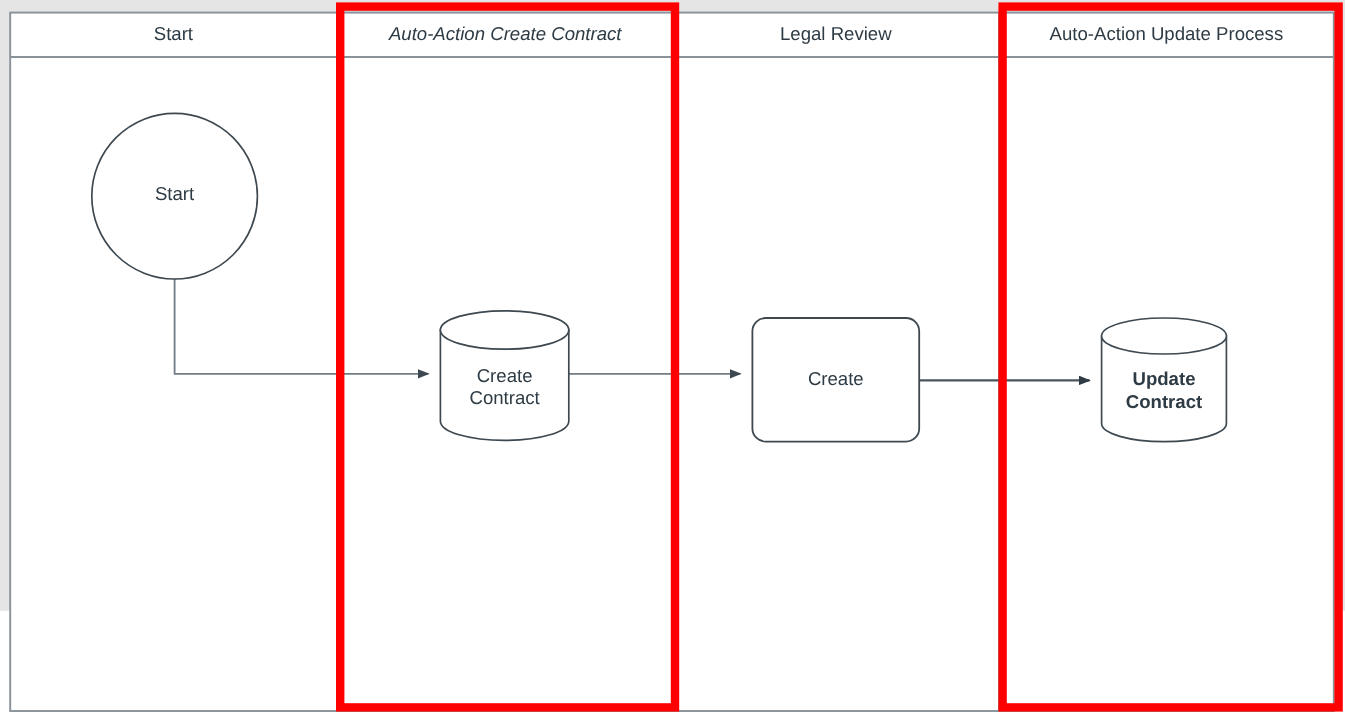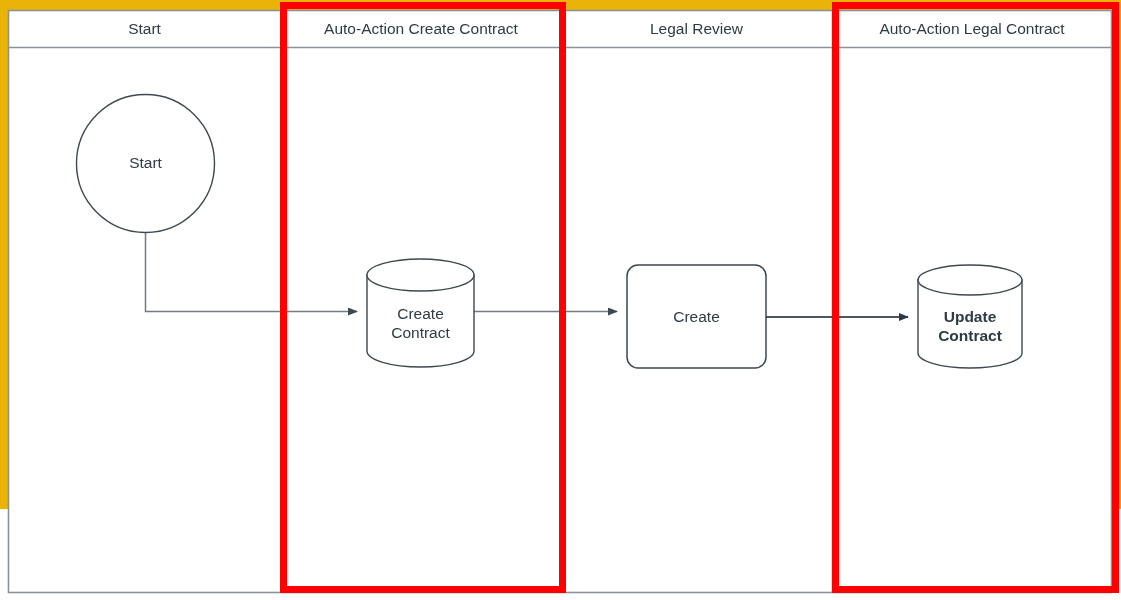--- a/index.html
+++ b/index.html
@@ -10,21 +10,21 @@
   body {
     width: 1121px;
     height: 600px;
     font-family: "Liberation Sans", "DejaVu Sans", sans-serif;
     overflow: hidden;
   }
   #canvas {
     position: relative;
     width: 1121px;
     height: 509px;
-    background: #eab308;
+    background: #e5e5e5;
   }
   #diagram-svg {
     position: absolute;
     left: 0;
     top: 0;
   }
   .lane-title {
     position: absolute;
     text-align: center;
     font-size: 15.5px;
@@ -93,25 +93,25 @@
     </g>
 
     <g fill="none">
       <rect x="283.5" y="5.5" width="279" height="584" stroke="#ff0000" stroke-width="7"></rect>
       <rect x="835.5" y="5.5" width="280" height="584" stroke="#ff0000" stroke-width="7"></rect>
     </g>
   </svg>
 
   <div class="lane-title" style="left:8px; top:11px; width:273px;">Start</div>
 
-  <div class="lane-title" style="left:281px; top:11px; width:280px;">Auto-Action Create Contract</div>
+  <div class="lane-title" style="left:281px; top:11px; width:280px;font-style:italic;">Auto-Action Create Contract</div>
 
   <div class="lane-title" style="left:561px; top:11px; width:271px;text-align:center;">Legal Review</div>
 
-  <div class="lane-title" style="left:832px; top:11px; width:280px;">Auto-Action Legal Contract</div>
+  <div class="lane-title" style="left:832px; top:11px; width:280px;">Auto-Action Update Process</div>
 
   <div class="node-label" style="left:76px; top:153px; width:139px;">Start</div>
 
   <div class="node-label" style="left:367px; top:304px; width:107px;">Create
 Contract</div>
 
   <div class="node-label" style="left:627px; top:307px; width:139px;">Create</div>
 
   <div class="node-label" style="left:918px; top:307px; width:104px;font-weight:bold;">Update
 Contract</div>

